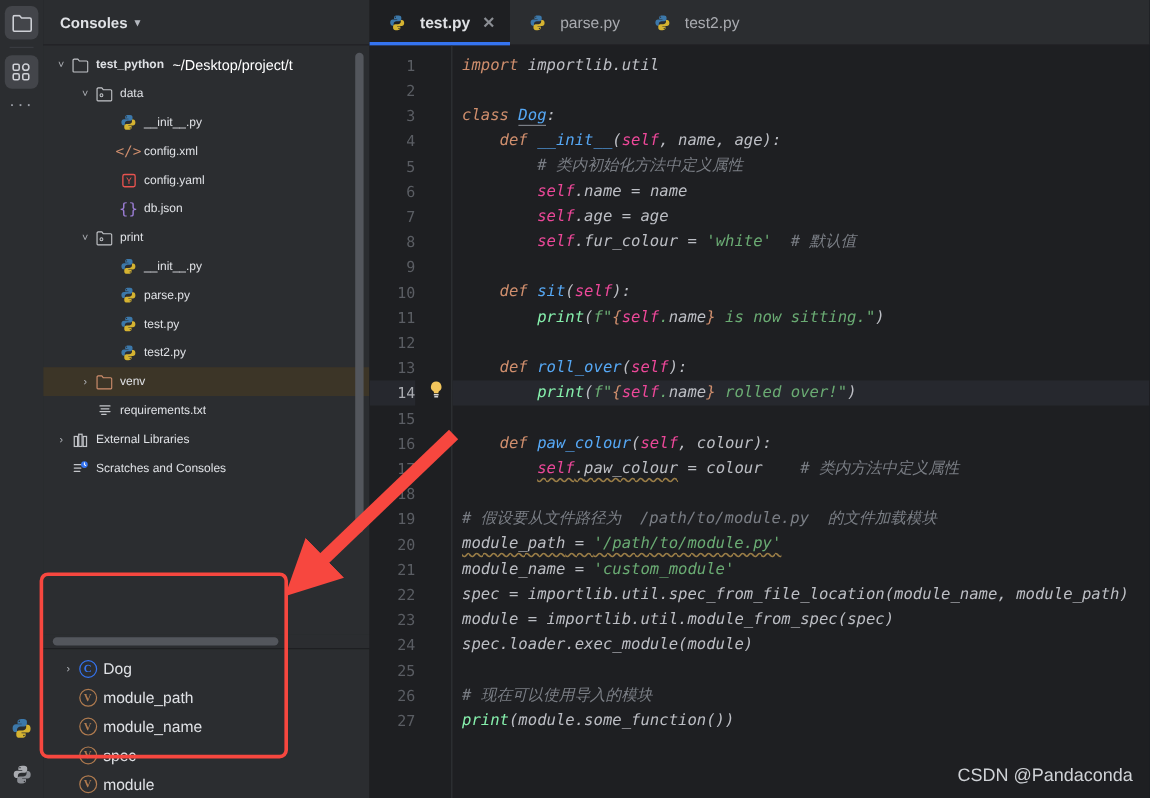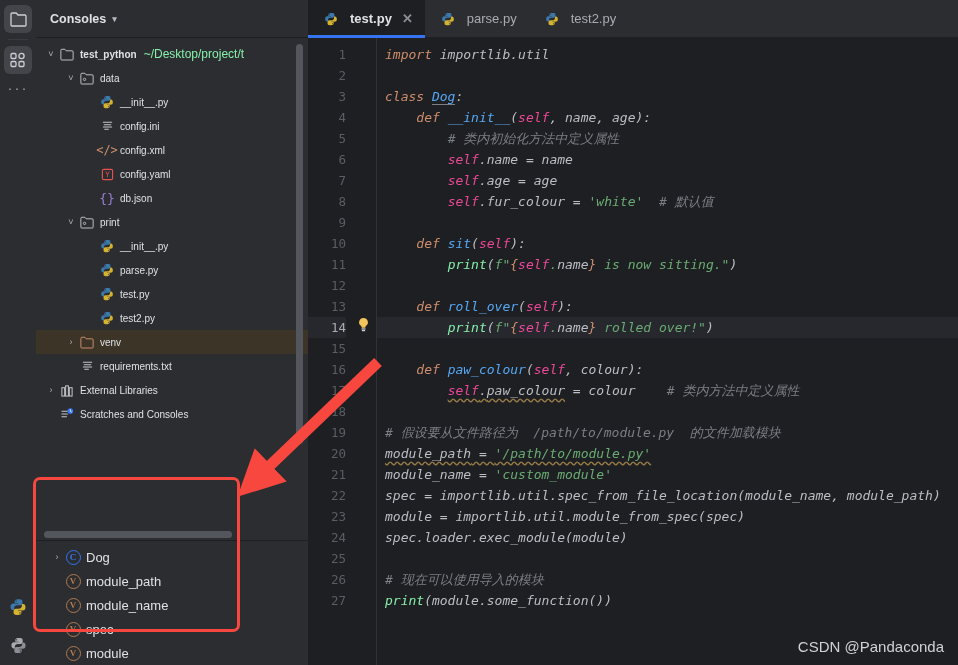--- a/index.html
+++ b/index.html
@@ -63,21 +63,21 @@
   }
   .trow.sel { background: #3c3527; }
   .twist {
     width: 14px; flex: 0 0 14px; text-align: center;
     color: #b0b3b8; font-size: 9px; line-height: 1;
   }
   .ticon { width: 18px; flex: 0 0 18px; display: flex; align-items: center;
            justify-content: center; margin-right: 4px; }
   .tlabel { font-size: 10px; }
   .tlabel.bold { font-weight: bold; }
-  .tpath { color: #86efac; font-size: 12px; margin-left: 7px; }
+  .tpath { color: #ffffff; font-size: 12px; margin-left: 7px; }
 
   .vscroll {
     position: absolute; top: 6px; right: 5px; width: 7px; height: 400px;
     background: #53565c; border-radius: 4px;
   }
   .hscroll-wrap {
     height: 12px; position: relative; background: #2b2d30;
     border-bottom: 1px solid #1e1f22;
   }
   .hscroll {
@@ -238,32 +238,20 @@
           <div class="trow">
             <span style="display:inline-block;width:48px;flex:0 0 48px"></span>
             <span class="twist"></span>
             <span class="ticon">
               <svg width="14" height="14" viewBox="0 0 24 24">
                 <path d="M11.9 1.5c-2.6 0-4.4.9-4.4 2.9v2.3h4.6v.7H5.6c-2 0-3.6 1.3-3.6 4.3 0 3 1.3 4.4 3.3 4.4h1.6v-2.7c0-2.2 1.9-3.6 4-3.6h3.9c1.8 0 3.1-1.4 3.1-3.2V4.4c0-1.8-1.4-2.9-3.6-2.9h-2.4zm-2.5 1.6c.5 0 .9.4.9.9s-.4.9-.9.9-.9-.4-.9-.9.4-.9.9-.9z" fill="#3c78aa"></path>
                 <path d="M12.1 22.5c2.6 0 4.4-.9 4.4-2.9v-2.3h-4.6v-.7h6.5c2 0 3.6-1.3 3.6-4.3 0-3-1.3-4.4-3.3-4.4h-1.6v2.7c0 2.2-1.9 3.6-4 3.6h-3.9c-1.8 0-3.1 1.4-3.1 3.2v2.2c0 1.8 1.4 2.9 3.6 2.9h2.4zm2.5-1.6c-.5 0-.9-.4-.9-.9s.4-.9.9-.9.9.4.9.9-.4.9-.9.9z" fill="#d5b331"></path>
               </svg>
             </span>
             <span class="tlabel">__init__.py</span>
-          </div>
-          <div class="trow">
-            <span style="display:inline-block;width:48px;flex:0 0 48px"></span>
-            <span class="twist"></span>
-            <span class="ticon">
-              <svg width="13" height="13" viewBox="0 0 14 14">
-                <g stroke="#c3c5c9" stroke-width="1.1" stroke-linecap="round">
-                  <path d="M2.5 2.5h9M3.5 5h7M2.5 7.5h9M4 10h4"></path>
-                </g>
-              </svg>
-            </span>
-            <span class="tlabel">config.ini</span>
           </div>
           <div class="trow">
             <span style="display:inline-block;width:48px;flex:0 0 48px"></span>
             <span class="twist"></span>
             <span class="ticon">
               <span style="color:#cf8e6d;font-size:12px;font-family:'DejaVu Sans Mono',monospace">&lt;/&gt;</span>
             </span>
             <span class="tlabel">config.xml</span>
           </div>
           <div class="trow">

